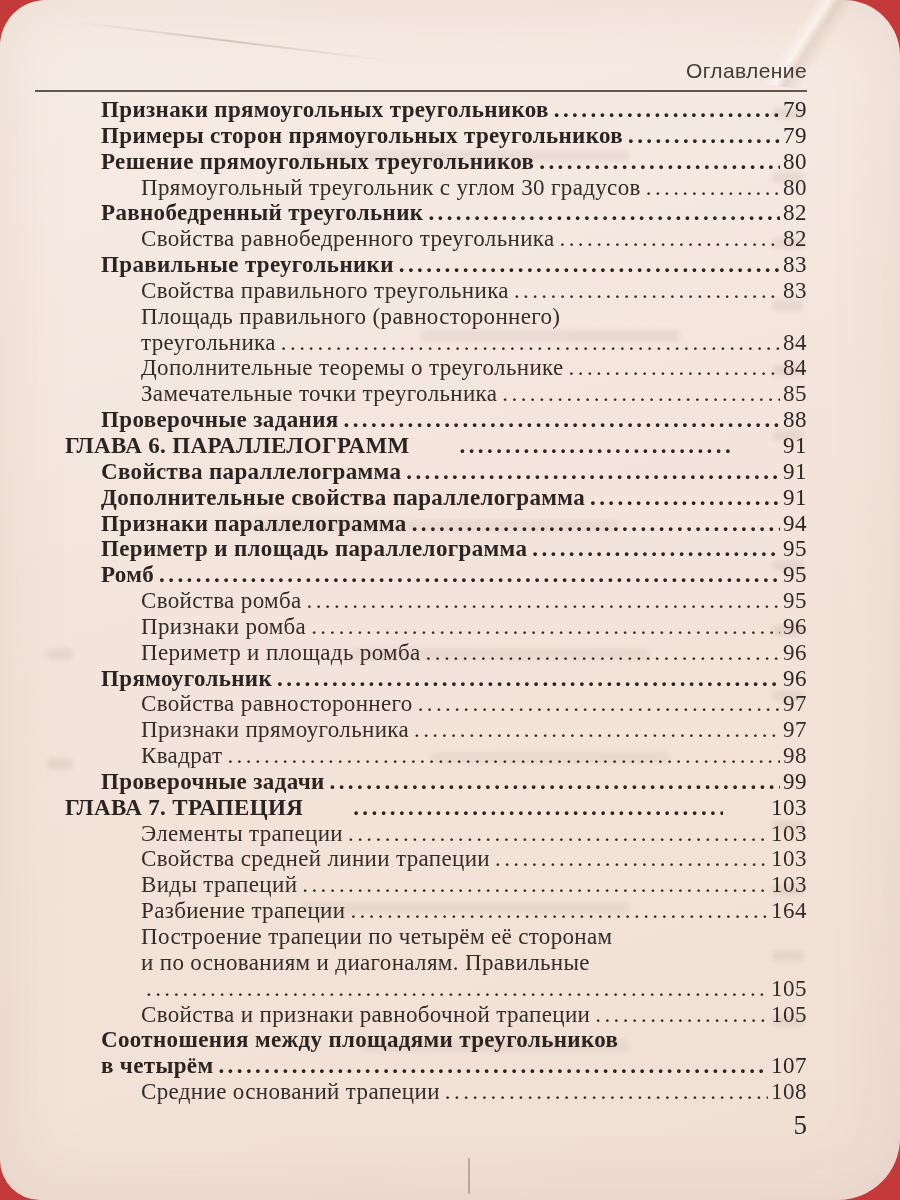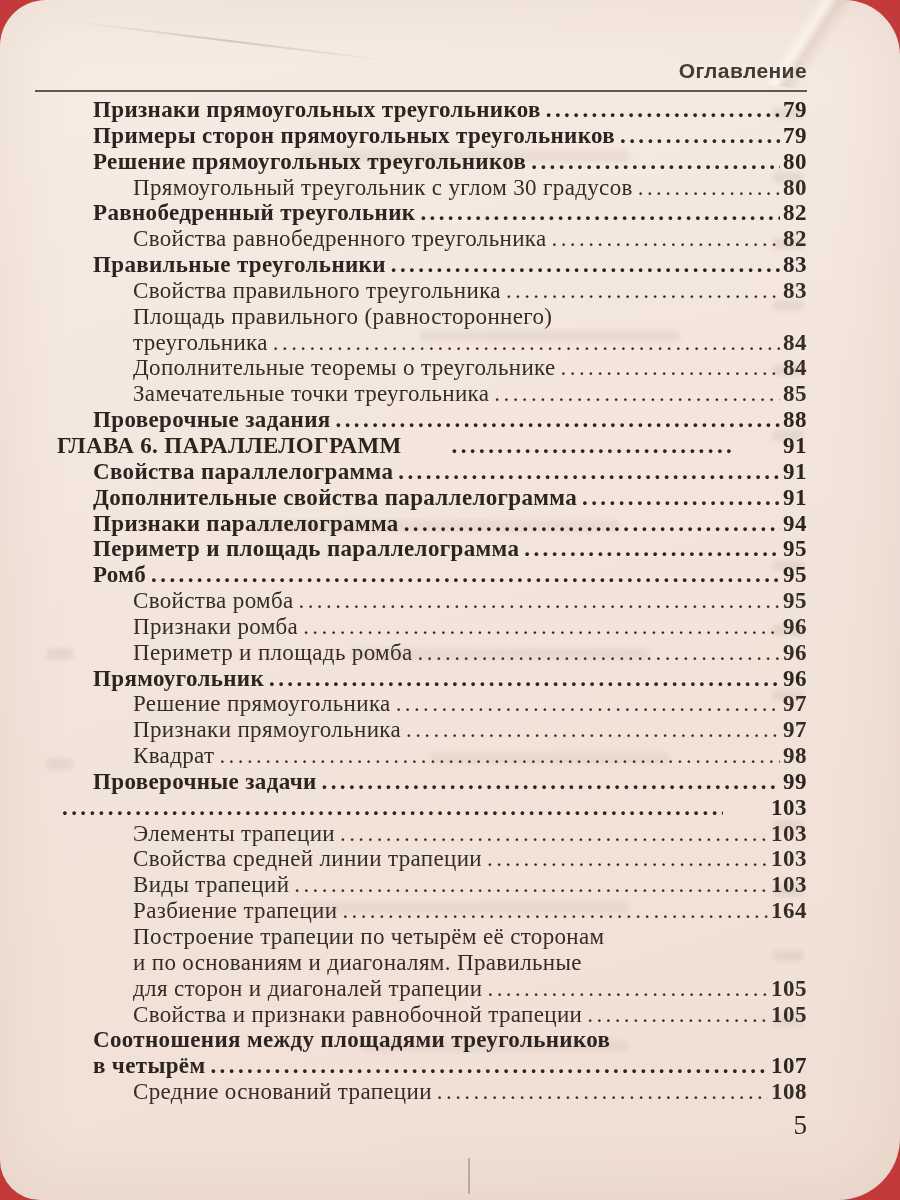--- a/index.html
+++ b/index.html
@@ -17,41 +17,41 @@
   }
   
   .crease{
     position:absolute;top:-30px;right:-40px;width:260px;height:120px;
     background:linear-gradient(115deg,rgba(255,255,255,0) 46%,rgba(255,252,248,.55) 50%,rgba(187,160,145,.25) 53%,rgba(255,255,255,0) 58%);
     transform:rotate(8deg);
   }
   .running-head{
     position:absolute;top:59px;right:93px;
     font-family:"Liberation Sans","DejaVu Sans",sans-serif;
-    font-size:21px;color:#423c36;letter-spacing:.4px;font-weight:bold;
+    font-size:21px;color:#423c36;letter-spacing:.4px;
   }
   .head-rule{
     position:absolute;left:35px;right:93px;top:90px;height:2px;
     background:#4a443d;opacity:.88;
   }
   .toc{
-    position:absolute;top:97px;left:0;right:93px;
+    position:absolute;top:97px;left:8px;right:93px;
     font-size:23px;color:#2b2421;letter-spacing:.35px;
   }
   .row{display:flex;align-items:baseline;height:25.85px;line-height:25.85px;white-space:nowrap;}
   .row.b{font-weight:700;}
   .lvl-chapter{padding-left:57px;gap:45px;}
   .lvl-section{padding-left:93px;}
   .lvl-sub{padding-left:133px;color:#332c27;}
   .leader{flex:1 1 auto;overflow:hidden;min-width:10px;margin:0 3px 0 5px;}
   .leader::after{
     content:"........................................................................................................................";
     letter-spacing:3.4px;
   }
-  .pg{font-weight:700;letter-spacing:.5px;}
+  .pg{font-weight:400;letter-spacing:.5px;}
   .folio{
     position:absolute;top:1110px;right:93px;
     font-size:27px;color:#2b2421;
   }
   
   .ghost{position:absolute;background:#b5a298;border-radius:6px;filter:blur(2px);}
   .ghost.num{width:32px;height:11px;}
   .mark-v{position:absolute;left:468px;top:1158px;width:2px;height:36px;background:#8d817a;opacity:.55;border-radius:1px;}
   .scratch{
     position:absolute;left:70px;top:40px;width:320px;height:2px;
@@ -202,40 +202,41 @@
         <span class="t">Периметр и площадь ромба</span>
         <span class="leader"></span>
         <span class="pg">96</span>
       </div>
       <div class="row lvl-section b">
         <span class="t">Прямоугольник</span>
         <span class="leader"></span>
         <span class="pg">96</span>
       </div>
       <div class="row lvl-sub">
-        <span class="t">Решение прямоугольника</span>
+        <span class="t">Свойства равностороннего</span>
         <span class="leader"></span>
         <span class="pg">97</span>
       </div>
       <div class="row lvl-sub">
         <span class="t">Признаки прямоугольника</span>
         <span class="leader"></span>
         <span class="pg">97</span>
       </div>
       <div class="row lvl-sub">
         <span class="t">Квадрат</span>
         <span class="leader"></span>
         <span class="pg">98</span>
       </div>
       <div class="row lvl-section b">
         <span class="t">Проверочные задачи</span>
         <span class="leader"></span>
         <span class="pg">99</span>
       </div>
       <div class="row lvl-chapter b">
+        <span class="t">ГЛАВА 7. ТРАПЕЦИЯ</span>
         <span class="leader"></span>
         <span class="pg">103</span>
       </div>
       <div class="row lvl-sub">
         <span class="t">Элементы трапеции</span>
         <span class="leader"></span>
         <span class="pg">103</span>
       </div>
       <div class="row lvl-sub">
         <span class="t">Свойства средней линии трапеции</span>
@@ -252,21 +253,20 @@
         <span class="leader"></span>
         <span class="pg">164</span>
       </div>
       <div class="row lvl-sub">
         <span class="t">Построение трапеции по четырём её сторонам</span>
       </div>
       <div class="row lvl-sub">
         <span class="t">и по основаниям и диагоналям. Правильные</span>
       </div>
       <div class="row lvl-sub">
-        <span class="t">для сторон и диагоналей трапеции</span>
         <span class="leader"></span>
         <span class="pg">105</span>
       </div>
       <div class="row lvl-sub">
         <span class="t">Свойства и признаки равнобочной трапеции</span>
         <span class="leader"></span>
         <span class="pg">105</span>
       </div>
       <div class="row lvl-section b">
         <span class="t">Соотношения между площадями треугольников</span>

